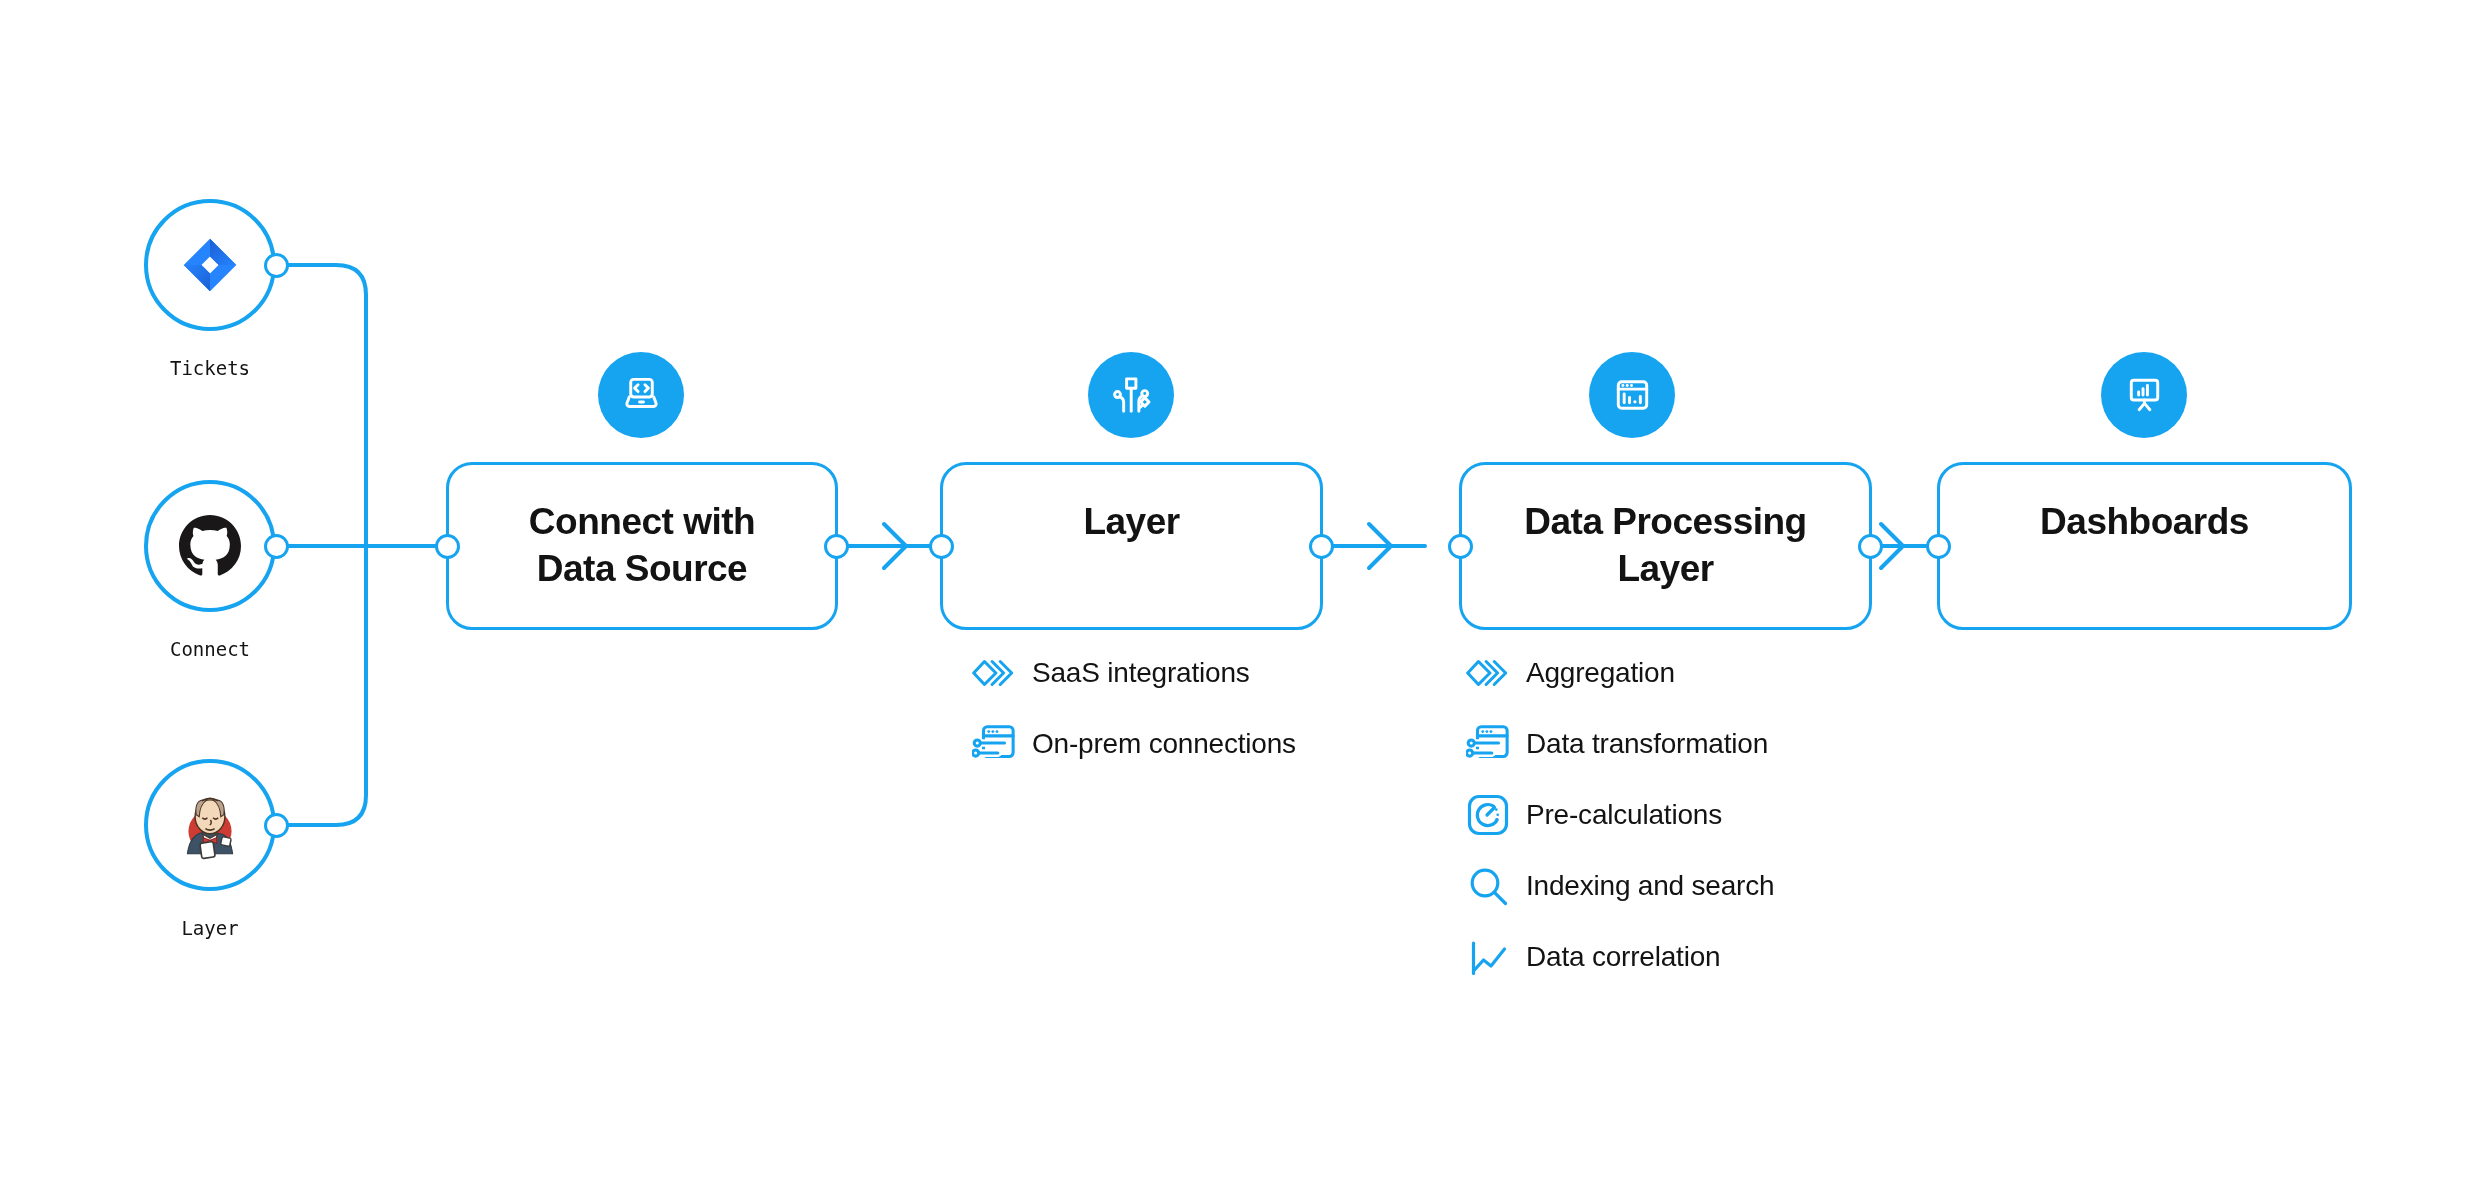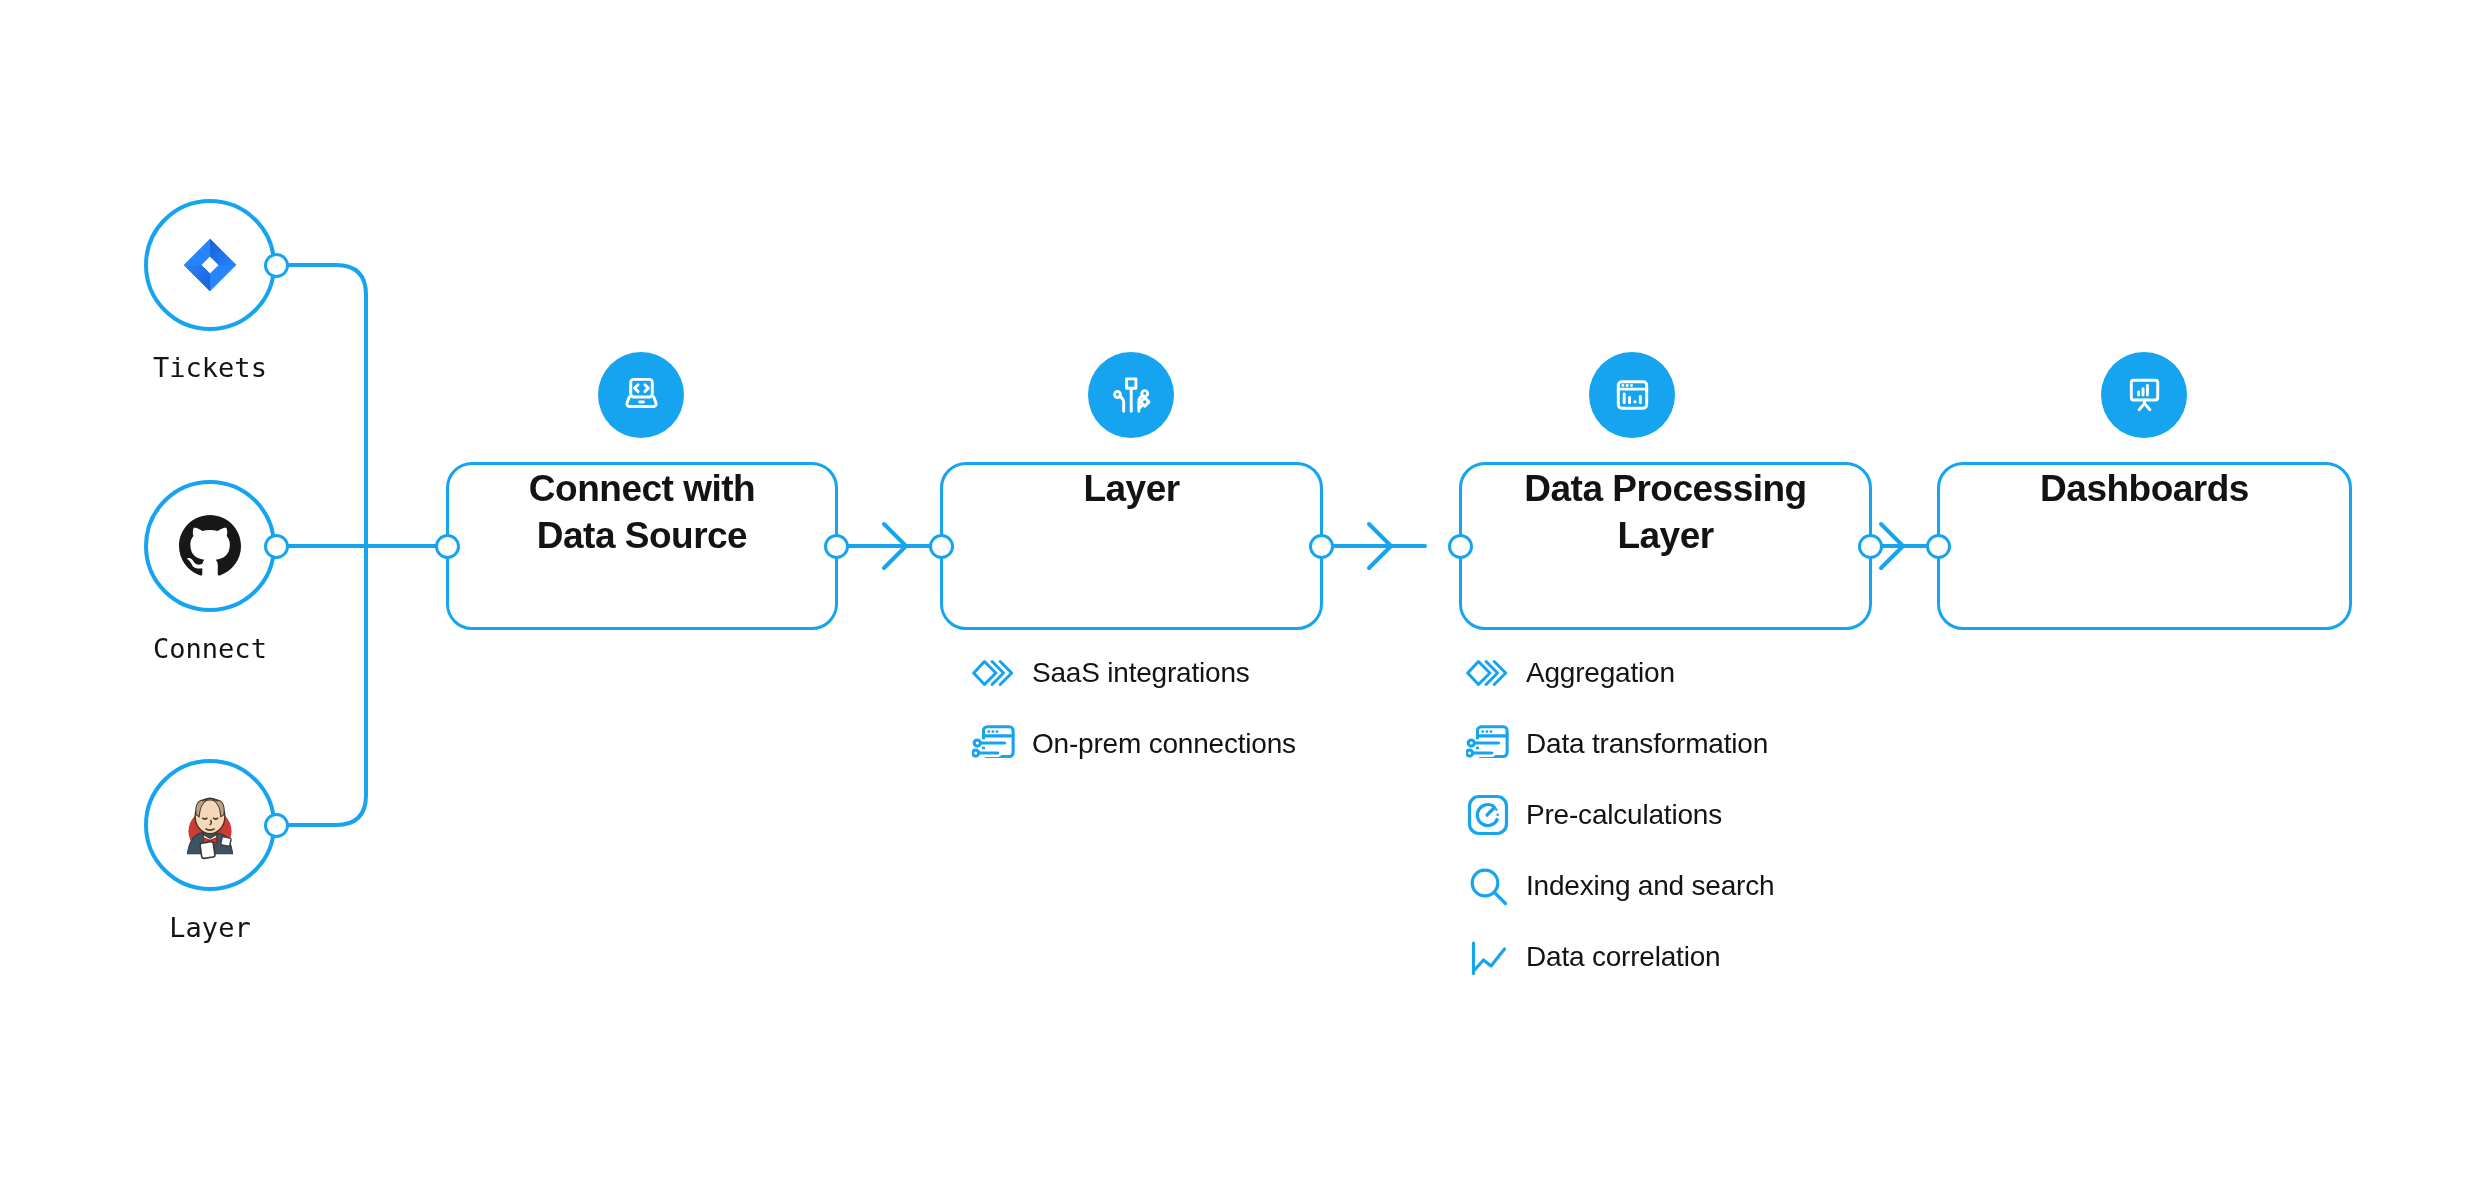--- a/index.html
+++ b/index.html
@@ -20,21 +20,21 @@
   svg.wires path{fill:none;stroke:var(--accent);stroke-width:4;stroke-linecap:round;stroke-linejoin:round;}
 
   
   .src{
     position:absolute;width:132px;height:132px;border:4px solid var(--accent);
     border-radius:50%;background:#fff;display:flex;align-items:center;justify-content:center;
     z-index:2;
   }
   .srclabel{
     position:absolute;width:240px;text-align:center;
-    font-family:"DejaVu Sans Mono", monospace;font-size:27px;font-weight:500;
+    font-family:"DejaVu Sans Mono", monospace;font-size:19px;font-weight:500;
     line-height:34px;color:var(--text);z-index:2;letter-spacing:0;
   }
   .port{
     position:absolute;width:25px;height:25px;border:3.5px solid var(--accent);
     border-radius:50%;background:#fff;z-index:3;
   }
 
   
   .badge{
     position:absolute;width:86px;height:86px;border-radius:50%;
@@ -42,21 +42,21 @@
   }
   .badge svg{stroke:#fff;fill:none;stroke-width:3;stroke-linecap:round;stroke-linejoin:round;}
   .badge svg .dotfill{fill:#fff;stroke:none;}
 
   
   .box{
     position:absolute;top:462px;height:168px;border:3px solid var(--accent);
     border-radius:26px;background:#fff;z-index:1;
   }
   .box .title{
-    position:absolute;left:0;right:0;top:0;text-align:center;
+    position:absolute;left:0;right:0;top:0;padding-top:33px;text-align:center;
     font-size:37px;font-weight:700;line-height:47px;letter-spacing:-0.5px;color:var(--text);
   }
   .box .title span{display:block;}
   .box .port.pl{left:-14px;top:calc(50% - 12.5px);}
   .box .port.pr{right:-14px;top:calc(50% - 12.5px);}
 
   
   .list{position:absolute;z-index:1;}
   .item{display:flex;align-items:center;height:46px;margin-bottom:25px;white-space:nowrap;}
   .item-icon{width:46px;height:46px;display:flex;align-items:center;justify-content:center;color:var(--accent);flex:0 0 46px;}

